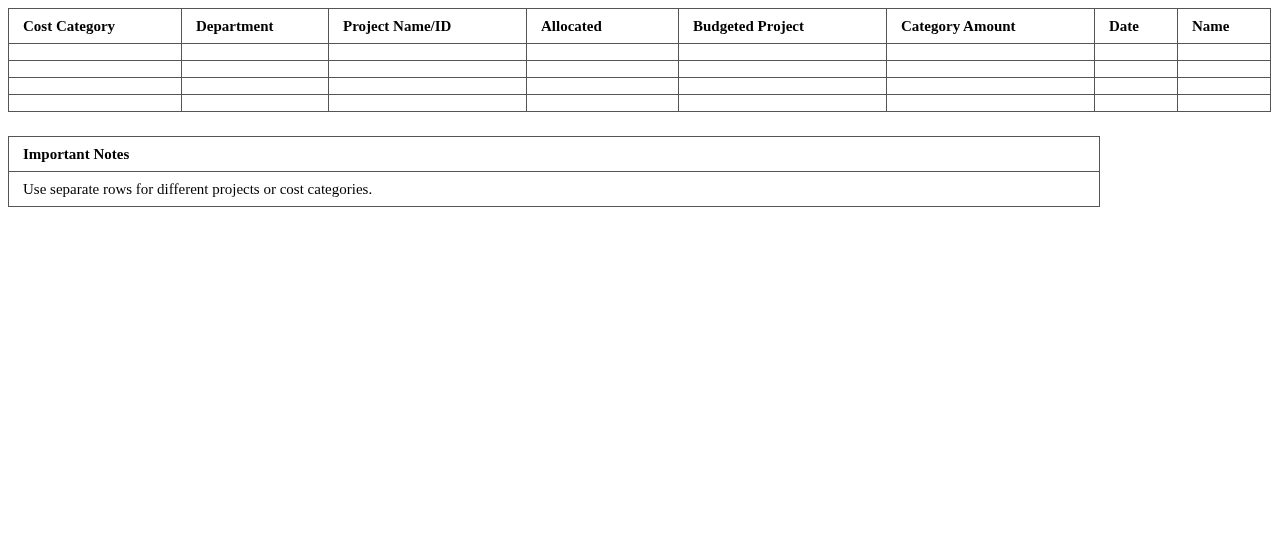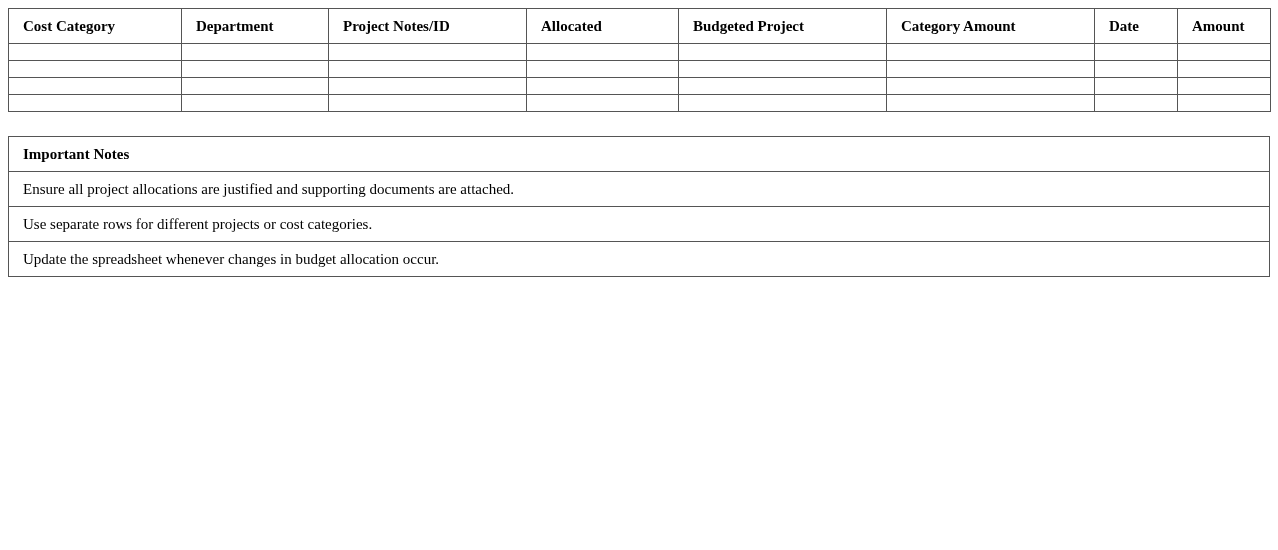--- a/index.html
+++ b/index.html
@@ -2,21 +2,21 @@
 <html><head>
   <meta charset="utf-8">
   <style>
     html, body { margin: 0; padding: 0; background: #ffffff; }
     body { width: 1278px; height: 550px; position: relative; font-family: "Liberation Serif", serif; color: #000; }
     table { border-collapse: collapse; position: absolute; left: 8px; border-radius: 29px; }
     td, th { border: 1px solid #555; padding: 0; }
     #main-table { top: 8px; width: 1262px; table-layout: fixed; }
     #main-table th { height: 34px; text-align: left; font-weight: bold; font-size: 15px; padding-left: 14px; vertical-align: middle; }
     #main-table td { height: 16px; }
-    #notes-table { top: 136px; width: 1262px; }
+    #notes-table { top: 136px; width: 1092px; }
     #notes-table td { height: 34px; font-size: 15px; padding-left: 14px; vertical-align: middle; }
     #notes-table td.head { font-weight: bold; }
   </style>
 </head>
 <body>
 
 <table id="main-table">
   <colgroup>
     <col style="width:173px">
       <col style="width:147px">
@@ -24,26 +24,26 @@
       <col style="width:152px">
     <col style="width:208px">
       <col style="width:208px">
       <col style="width:83px">
       <col style="width:93px">
   </colgroup>
   <thead>
     <tr>
       <th>Cost Category</th>
       <th>Department</th>
-      <th>Project Notes/ID</th>
+      <th>Project Name/ID</th>
       <th>Allocated</th>
       <th>Budgeted Project</th>
       <th>Category Amount</th>
       <th>Date</th>
-      <th>Amount</th>
+      <th>Name</th>
     </tr>
   </thead>
   <tbody>
     <tr>
       <td></td>
       <td></td>
       <td></td>
       <td></td>
       <td></td>
       <td></td>
@@ -82,22 +82,16 @@
     </tr>
   </tbody>
 </table>
 
 <table id="notes-table">
   <tbody>
       <tr>
     <td class="head">Important Notes</td>
   </tr>
   <tr>
-    <td>Ensure all project allocations are justified and supporting documents are attached.</td>
-  </tr>
-  <tr>
     <td>Use separate rows for different projects or cost categories.</td>
-  </tr>
-  <tr>
-    <td>Update the spreadsheet whenever changes in budget allocation occur.</td>
   </tr>
 </tbody>
   </table>
 
 </body></html>

